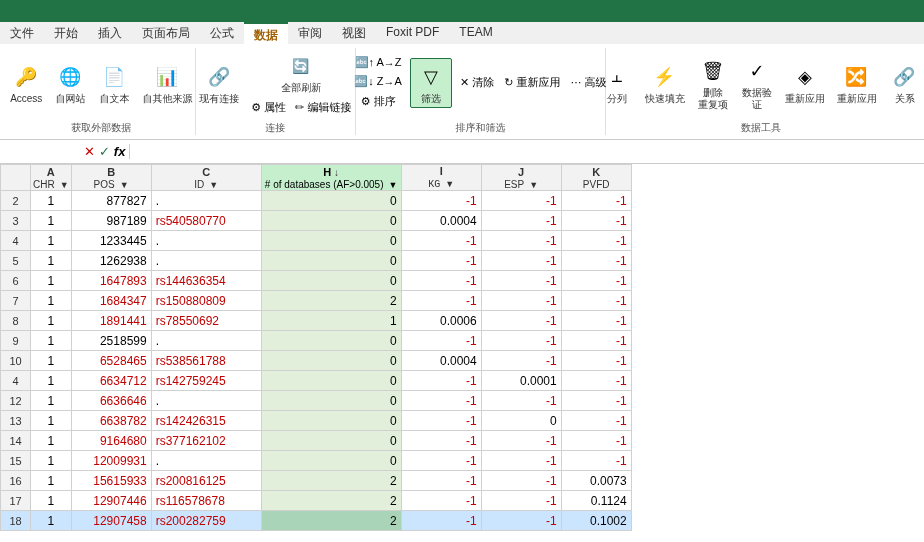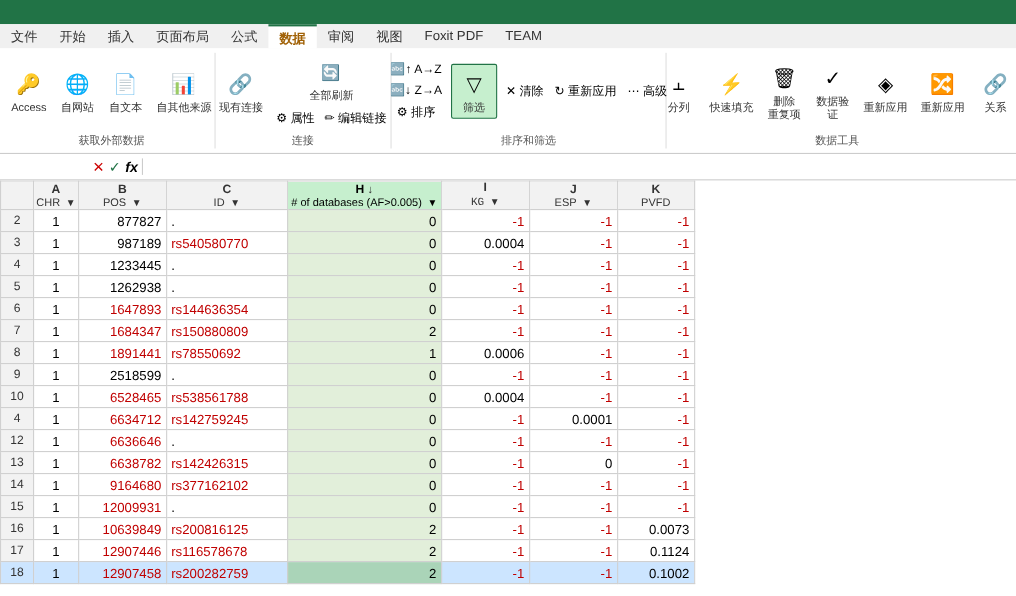--- a/index.html
+++ b/index.html
@@ -507,21 +507,21 @@
           <td class="cell-right cell-red">12009931</td>
           <td>.</td>
           <td class="col-h cell-right">0</td>
           <td class="cell-right cell-red">-1</td>
           <td class="cell-right cell-red">-1</td>
           <td class="cell-right cell-red">-1</td>
         </tr>
         <tr>
           <td class="row-header">16</td>
           <td class="cell-center">1</td>
-          <td class="cell-right cell-red">10639849</td>
+          <td class="cell-right cell-red">15615933</td>
           <td class="cell-red">rs200816125</td>
           <td class="col-h cell-right">2</td>
           <td class="cell-right cell-red">-1</td>
           <td class="cell-right cell-red">-1</td>
           <td class="cell-right">0.0073</td>
         </tr>
         <tr>
           <td class="row-header">17</td>
           <td class="cell-center">1</td>
           <td class="cell-right cell-red">12907446</td>

